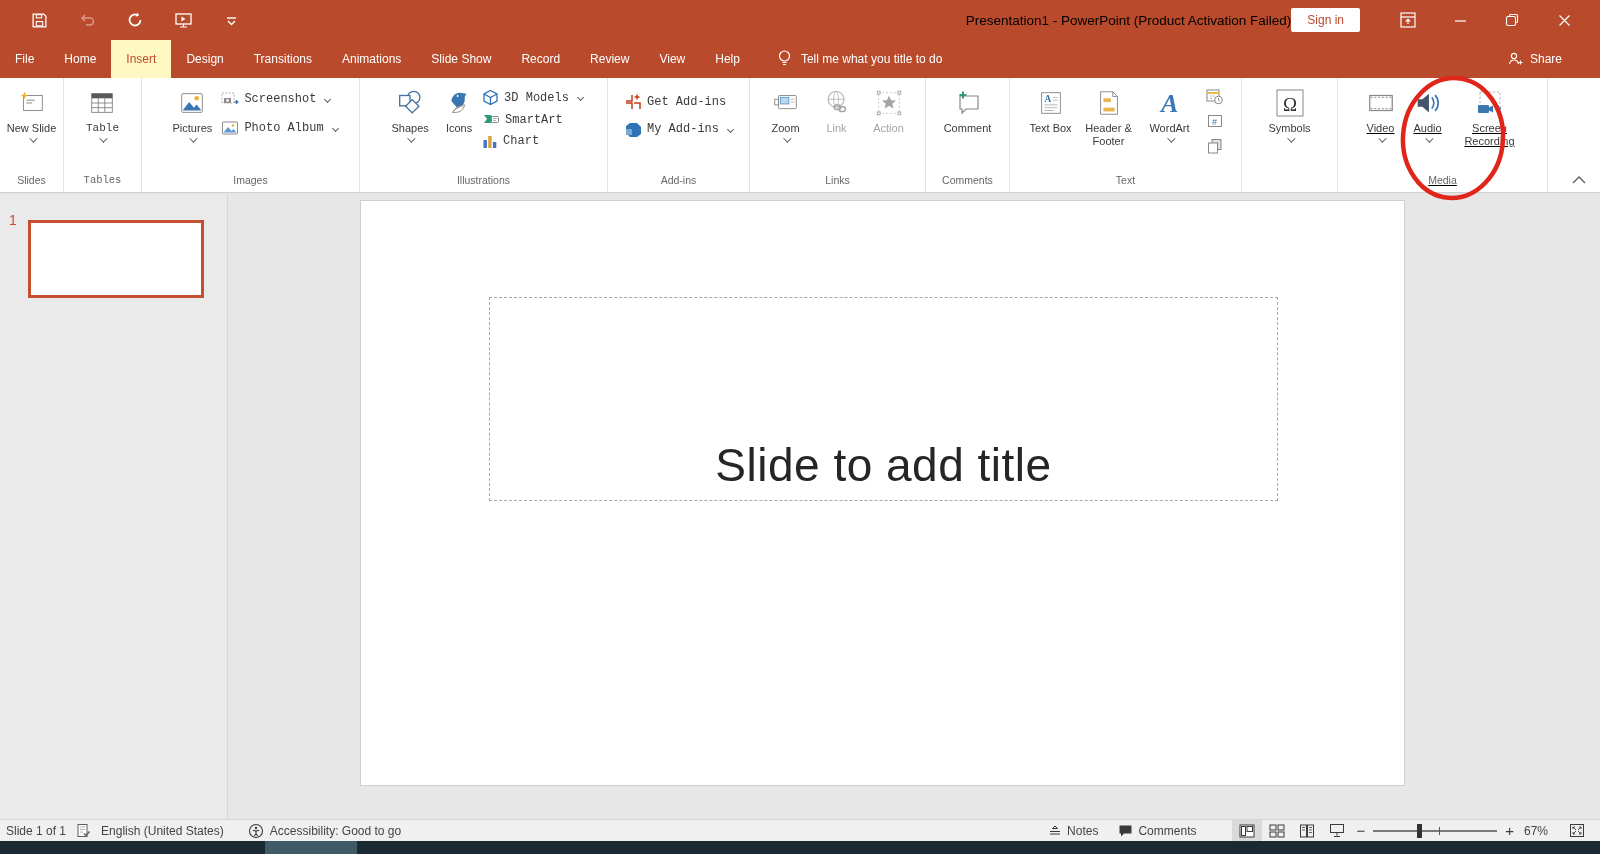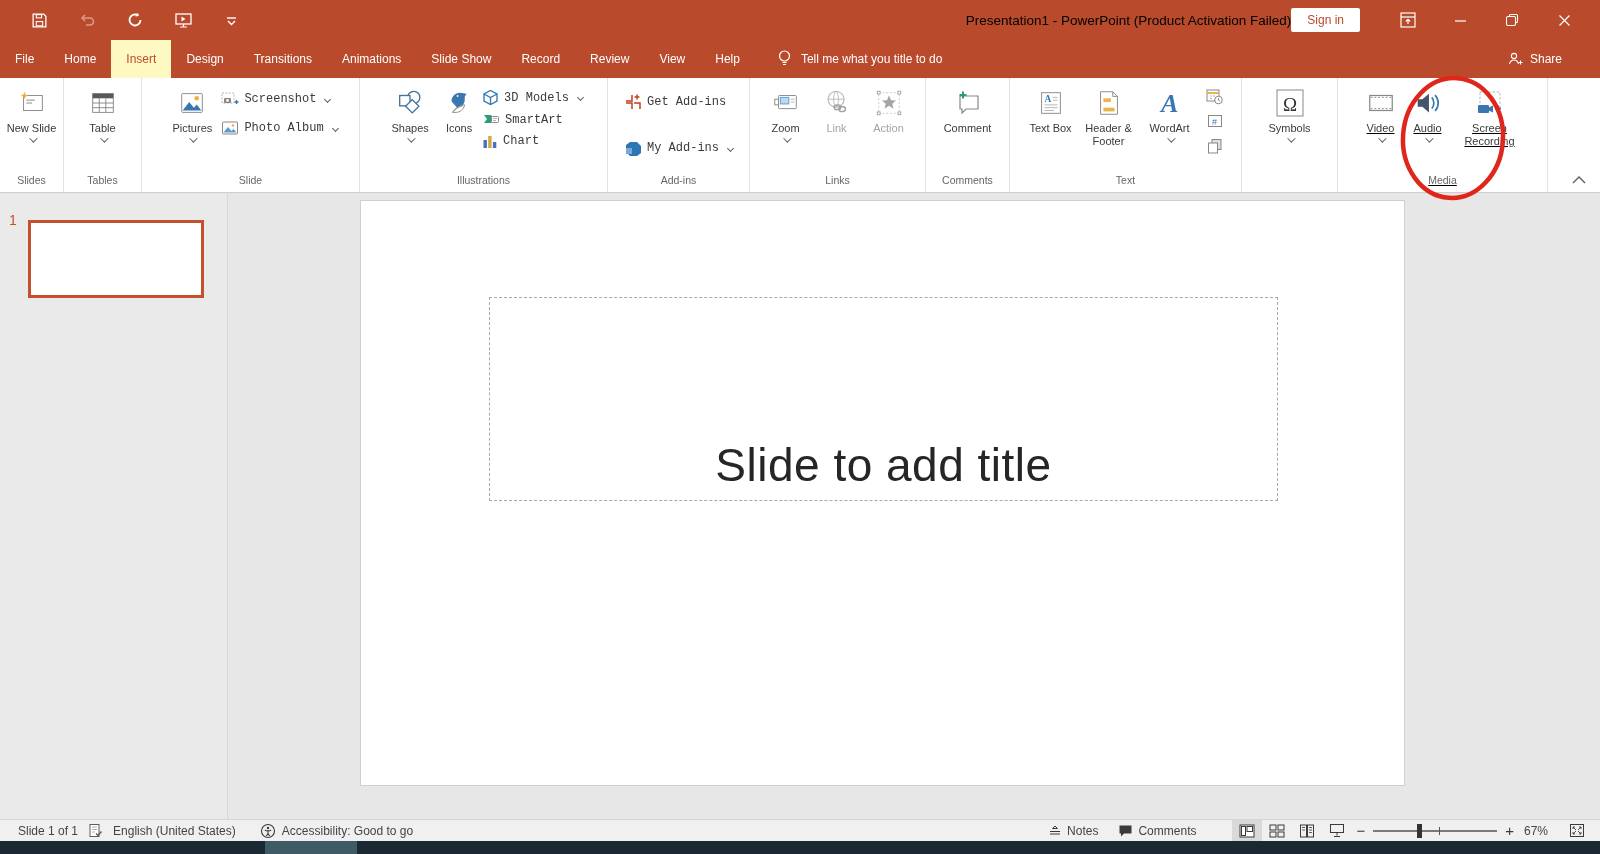--- a/index.html
+++ b/index.html
@@ -33,42 +33,42 @@
   .bigbtn.disabled { color:#a6a4a2; }
   .chev { display:inline-block; width:6px; height:6px; border-right:1px solid #605e5c; border-bottom:1px solid #605e5c; transform:rotate(45deg) translateY(-2px); margin-top:2px; }
   .scol { display:flex; flex-direction:column; gap:13px; margin-top:9px;font-family:Liberation Mono, monospace; }
   .srow { display:flex; align-items:center; gap:5px; font-size:12px; color:#3b3a39; cursor:default; }
   .srow .chev { margin-top:0; transform:rotate(45deg); width:5px; height:5px; margin-left:4px; }
   .minicol { display:flex; flex-direction:column; gap:5px; margin:4px 0 0 6px; }
   .minibtn { width:22px; height:20px; display:flex; align-items:center; justify-content:center; cursor:default; }
   .collapse { position:absolute; right:14px; bottom:4px; cursor:default; }
 
   
-  .g-slides{width:64px;} .g-tables{width:78px;} .g-images{width:218px;} .g-illus{width:248px;}
+  .g-slides{width:64px;} .g-tables{width:78px;font-family:Liberation Mono, monospace;} .g-images{width:218px;} .g-illus{width:248px;}
   .g-addins{width:142px;} .g-links{width:176px;} .g-comments{width:84px;} .g-text{width:232px;}
   .g-symbols{width:96px;} .g-media{width:210px;text-decoration:underline;} .g-end{flex:1; border-right:none;}
 
   
   .annotation { position:absolute; left:1392px; top:74px; width:126px; height:132px; z-index:60; pointer-events:none; }
 
   
   .work { position:absolute; left:0; top:194px; width:1600px; height:625px; background:#e7e7e7; }
   .thumbs { position:absolute; left:0; top:0; width:228px; height:625px; background:#eaeaea; border-right:1px solid #d7d7d7; }
   .thumb-num { position:absolute; left:9px; top:18px; font-size:14px; color:#c4502e; }
   .thumb { position:absolute; left:28px; top:26px; width:176px; height:78px; background:#fff; border:3px solid #c4502e; cursor:default; }
   .slide { position:absolute; left:360px; top:6px; width:1045px; height:586px; background:#fff; border:1px solid #cfcfcf; }
   .ph { position:absolute; border:1.5px dashed #a9a9a9; background:#fff; cursor:text; }
   .ph-title { left:128px; top:96px; width:789px; height:204px; display:flex; align-items:flex-end; justify-content:center; }
   .ph-title span { font-size:46px; font-weight:300; color:#262626; padding-bottom:8px; letter-spacing:0.5px; }
   .ph-subtitle { left:128px; top:308px; width:789px; height:144px; display:flex; align-items:flex-start; justify-content:center; }
   .ph-subtitle span { font-size:22px; color:#262626; padding-top:6px; }
 
   
   .statusbar { position:absolute; left:0; top:819px; width:1600px; height:22px; background:#f0f0f0; border-top:1px solid #d6d6d6; display:flex; align-items:center; font-size:12px; color:#444; }
-  .sb-left { display:flex; align-items:center; gap:10px; padding-left:18px; }
+  .sb-left { display:flex; align-items:center; gap:10px; padding-left:6px; }
   .sb-item { display:flex; align-items:center; gap:6px; cursor:default; white-space:nowrap; }
   .sb-right { margin-left:auto; display:flex; align-items:center; padding-right:8px; }
   .sb-btn { display:flex; align-items:center; gap:5px; padding:0 10px; height:22px; cursor:default; white-space:nowrap; }
   .viewbtn { width:30px; height:22px; display:flex; align-items:center; justify-content:center; cursor:default; }
   .viewbtn.active { background:#d9d9d9; }
   .zslider { display:flex; align-items:center; margin:0 4px; }
   .ztrack { position:relative; width:124px; height:2px; background:#7a7a7a; margin:0 8px; }
   .zthumb { position:absolute; left:44px; top:-6px; width:5px; height:14px; background:#333; cursor:default; }
   .ztick { position:absolute; left:66px; top:-3px; width:1px; height:8px; background:#555; }
   .zpct { width:36px; text-align:center; margin-right:8px; }
@@ -239,21 +239,21 @@
             <svg width="18" height="16" viewBox="0 0 18 16">
                 <rect x="1.5" y="2" width="15" height="12" rx="1" fill="#fff" stroke="#8a8886"></rect>
                 <circle cx="12" cy="5.5" r="1.3" fill="#f0b13c"></circle>
                 <path d="M2.5 12.5l4.5-5.5 3.5 4 2-2 3 3.5z" fill="#5a9bd5"></path>
               </svg>
             <span>Photo Album</span>
             <span class="chev"></span>
           </div>
         </div>
       </div>
-      <div class="glabel">Slide</div>
+      <div class="glabel">Images</div>
     </div>
 
     <div class="group g-illus">
       <div class="gbody">
         <div class="bigbtn" style="width:52px">
           <span class="ic">
             <svg width="30" height="30" viewBox="0 0 32 32">
                 <circle cx="20" cy="10" r="6.5" fill="#fff" stroke="#41719c" stroke-width="1.4"></circle>
                 <rect x="5" y="8" width="11" height="11" fill="#fff" stroke="#41719c" stroke-width="1.4"></rect>
                 <rect x="13.4" y="14.4" width="10" height="10" transform="rotate(45 18.4 19.4)" fill="#fff" stroke="#41719c" stroke-width="1.4"></rect>
@@ -298,21 +298,21 @@
               </svg>
             <span>Chart</span>
           </div>
         </div>
       </div>
       <div class="glabel">Illustrations</div>
     </div>
 
     <div class="group g-addins">
       <div class="gbody">
-        <div class="scol" style="gap:28px; margin-top:11px;">
+        <div class="scol" style="gap:9px; margin-top:11px;">
           <div class="srow">
             <svg width="18" height="18" viewBox="0 0 18 18">
                 <path d="M2 8h6V2M2 10h6v6M10 10h6v6" fill="none" stroke="#c43e1c" stroke-width="1.5"></path>
                 <path d="M13 1.5v5M10.5 4h5" stroke="#c43e1c" stroke-width="1.5"></path>
               </svg>
             <span>Get Add-ins</span>
           </div>
           <div class="srow">
             <svg width="18" height="18" viewBox="0 0 18 18">
                 <path d="M6 3h7l4 4v7l-4 3H6l-4-4V6z" fill="#2e75b6"></path>

